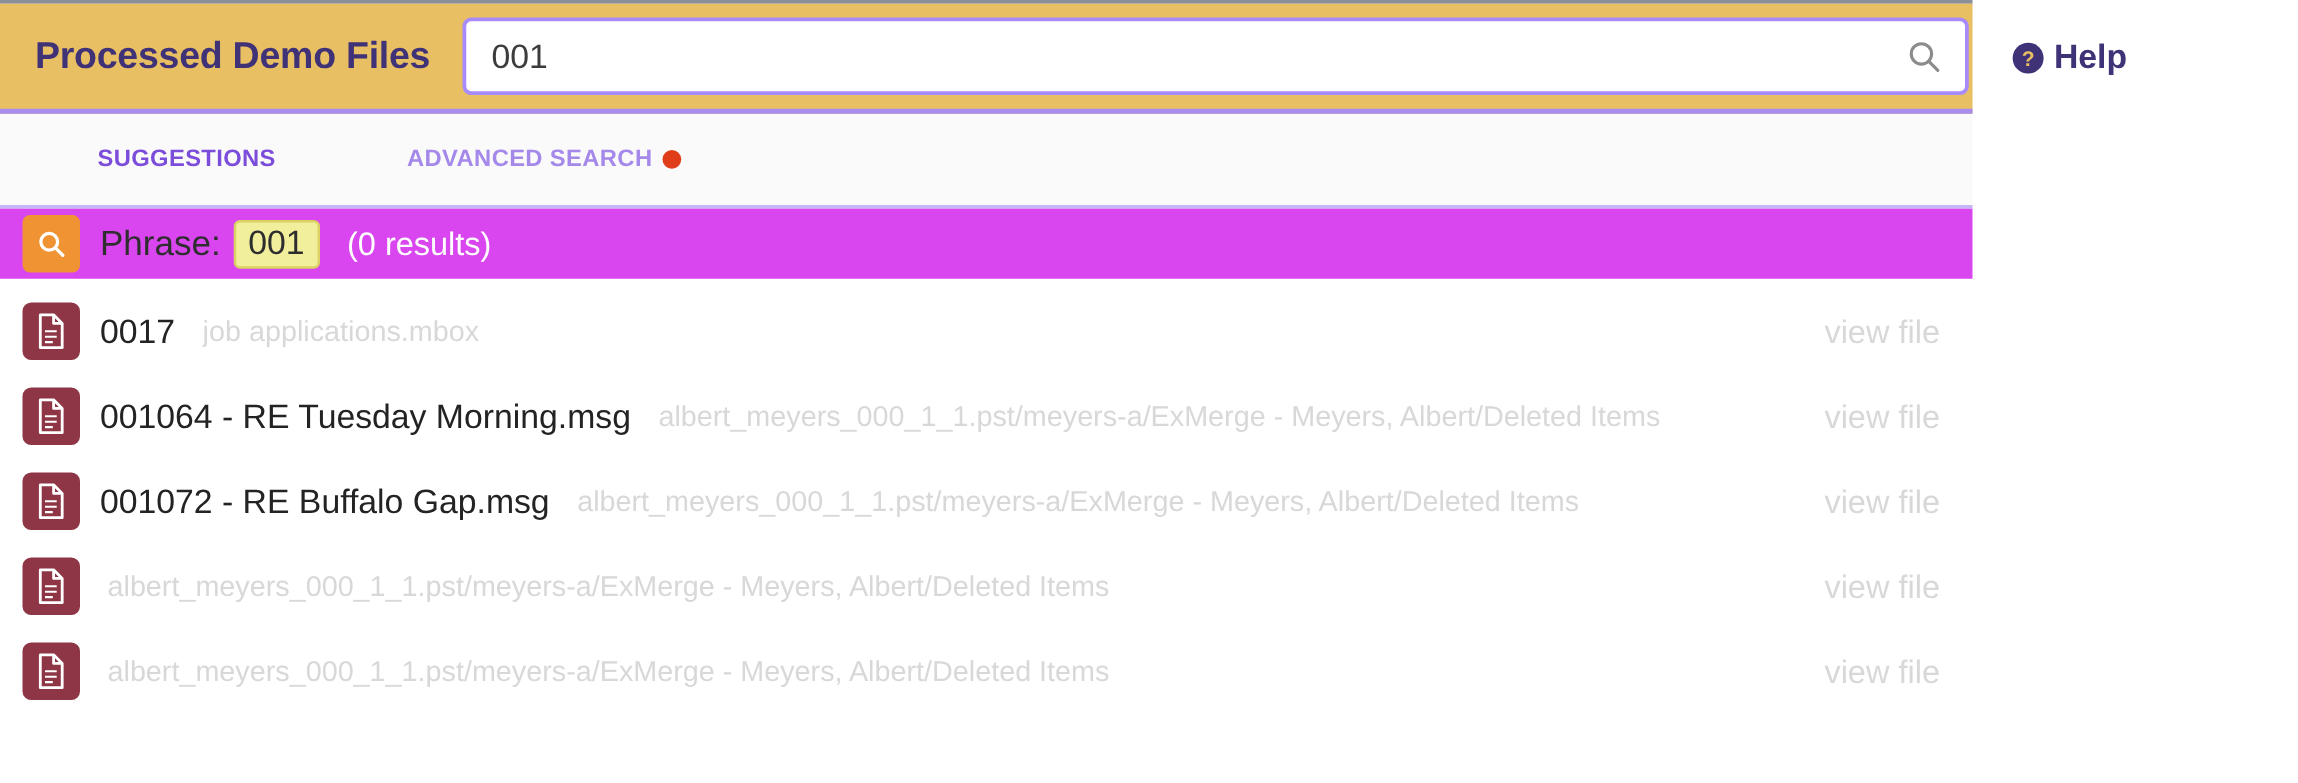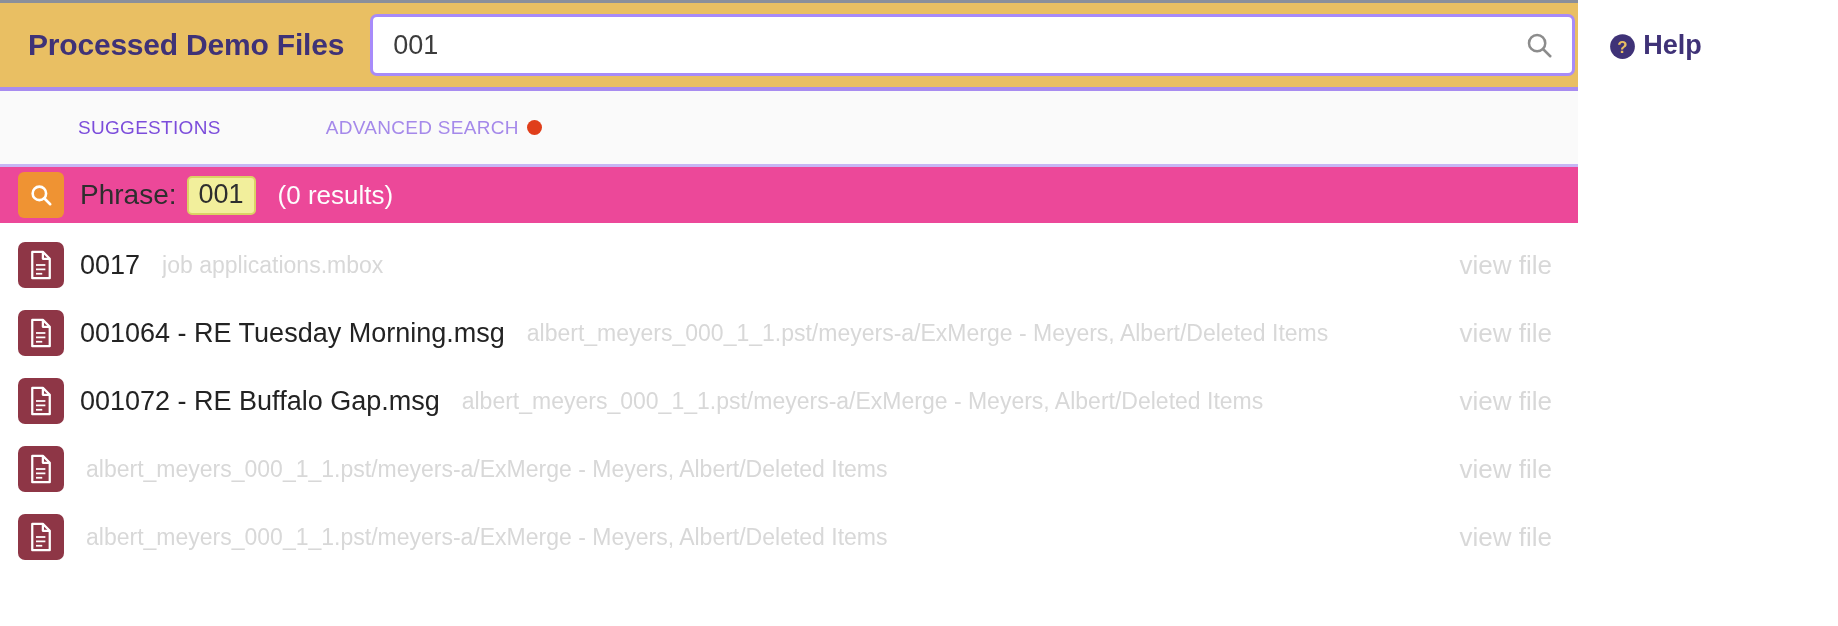--- a/index.html
+++ b/index.html
@@ -107,42 +107,42 @@
     height: 76px;
     background: #fafafa;
     border-bottom: 3px solid #c7b6f5;
     display: flex;
     align-items: center;
     padding-left: 78px;
     box-sizing: border-box;
   }
   .tab {
     font-size: 19px;
-    font-weight: normal;
+    font-weight: bold;
     letter-spacing: 0.3px;
     cursor: pointer;
     display: flex;
     align-items: center;
     gap: 8px;
     white-space: nowrap;
   }
   .tab.active { color: #7c4ddb; }
   .tab.inactive { color: #a589ea; }
   .tab-spacer { width: 105px; }
   .dot-badge {
     width: 15px;
     height: 15px;
     border-radius: 50%;
     background: #e03e1a;
     display: inline-block;
   }
 
   
   .phrase-bar {
-    background: #ec4899;
+    background: #d946ef;
     height: 56px;
     display: flex;
     align-items: center;
     padding: 0 26px 0 18px;
     box-sizing: border-box;
   }
   .phrase-search-btn {
     width: 46px;
     height: 46px;
     background: #ef9333;

